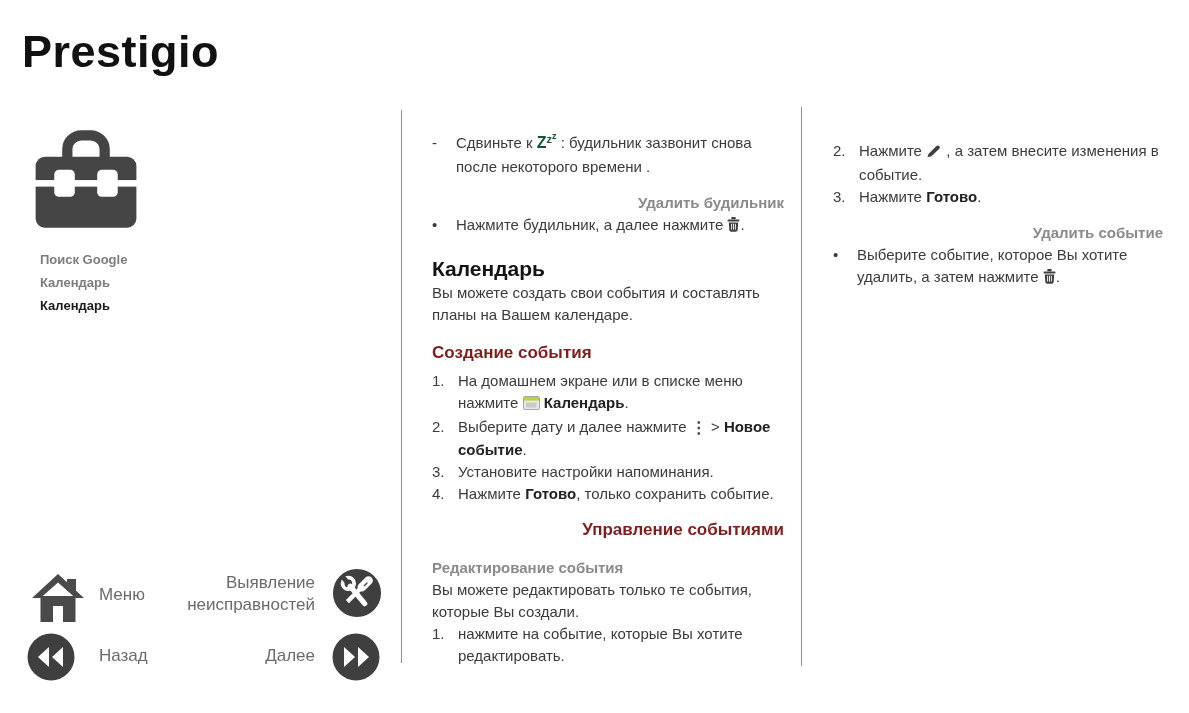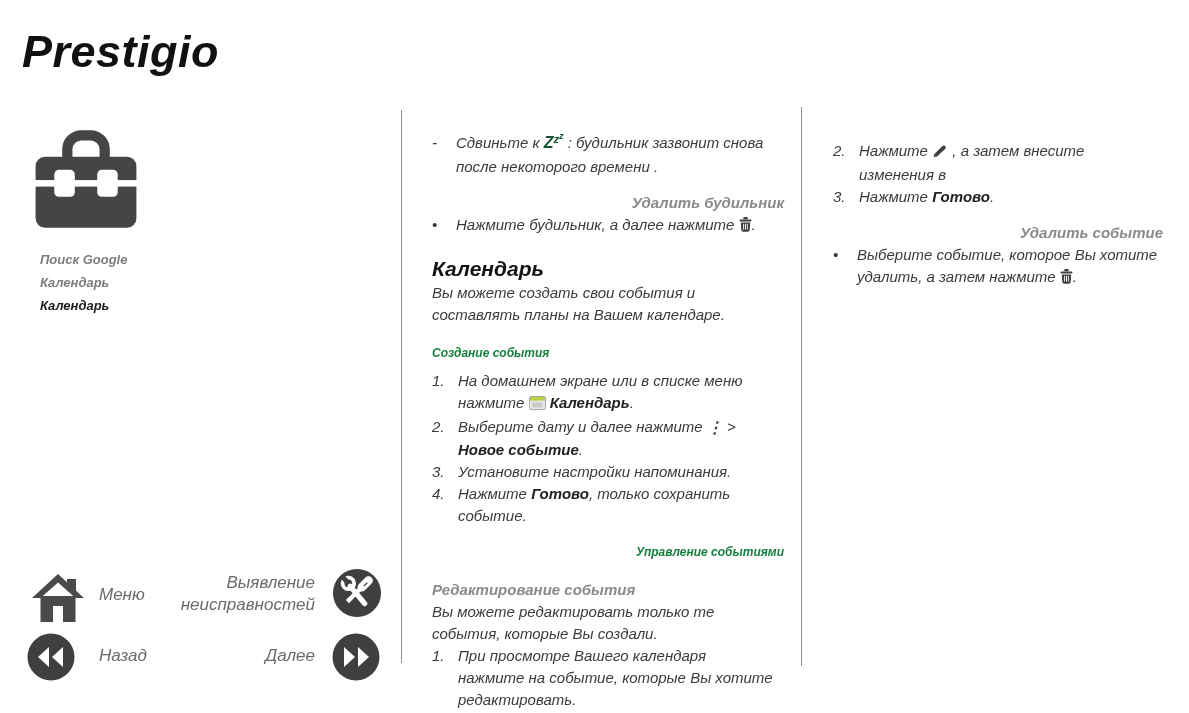--- a/index.html
+++ b/index.html
@@ -4,21 +4,20 @@
 <style>
   * { margin:0; padding:0; box-sizing:border-box; }
   html,body { background:#ffffff; }
   .page {
     position:relative;
     width:1189px; height:713px;
     background:#ffffff;
     font-family:"Liberation Sans", sans-serif;
     color:#3b3b3b;
     overflow:hidden;
-    font-style:italic;
   }
   .logo {
     position:absolute; left:22px; top:26px;
     font-size:45px; font-weight:700; color:#111111;
     letter-spacing:0.5px;
   }
   
   .toolbox-wrap { position:absolute; left:30px; top:128px; }
   .menu-list { position:absolute; left:40px; top:248px; font-size:13px; font-weight:700; line-height:23px; }
   .menu-item { color:#7d7d7d; cursor:pointer; }
@@ -30,21 +29,21 @@
   
   .col { position:absolute; font-size:15px; line-height:22px; color:#3b3b3b; }
   .col.mid { left:432px; top:132px; width:352px; }
   .col.right { left:833px; top:140px; width:330px; }
   .li { display:flex; }
   .li .marker { width:24px; flex:none; }
   .li .num { width:26px; flex:none; }
   .li .body { flex:1; }
   .subhead { color:#8a8a8a; font-weight:700; }
   h2.sect { font-size:21px; font-weight:700; color:#141414; line-height:26px; }
-  h3.sub { font-size:12px; font-weight:700; color:#15803d; line-height:22px; }
+  h3.sub { font-size:17px; font-weight:700; color:#7f1d1d; line-height:22px; }
   .b { font-weight:700; color:#222222; }
   .gap14 { margin-top:14px;text-align:right; }
   .gap16 { margin-top:16px; }
   .gap18 { margin-top:18px; }
   .gap6  { margin-top:6px; }
   .block { display:block; }
   
   .inl { display:inline-block; vertical-align:-2px; }
   .zzz { font-weight:700; color:#14532d; white-space:nowrap; }
   .zzz .z1 { font-size:16px; }
@@ -141,34 +140,34 @@
       </div>
     </div>
 
     <h3 class="sub gap14">Управление событиями</h3>
 
     <div class="subhead gap16">Редактирование события</div>
     <p>Вы можете редактировать только те события, которые Вы создали.</p>
     <div class="li">
       <span class="num">1.</span>
       <span class="body">
-        <span class="block">При просмотре Вашего календаря</span>
         <span class="block">нажмите на событие, которые Вы хотите</span>
         <span class="block">редактировать.</span>
       </span>
     </div>
   </div>
 
   <div class="col right">
     <div class="li">
       <span class="num">2.</span>
       <span class="body">
         <span>Нажмите </span><span class="inl"><svg width="16" height="14" viewBox="0 0 16 15">
               <path d="M1 14.2 L2.1 10.6 L10.6 2.1 a2.2 2.2 0 0 1 3.1 3.1 L5.2 13.1 L1 14.2 Z" fill="#3f3f3f"></path>
             </svg></span><span> , а затем внесите изменения  в</span>
+        <span class="block">событие.</span>
       </span>
     </div>
     <div class="li">
       <span class="num">3.</span>
       <span class="body">
         <span>Нажмите </span><span class="b">Готово</span><span>.</span>
       </span>
     </div>
 
     <div class="subhead gap14">Удалить событие</div>

